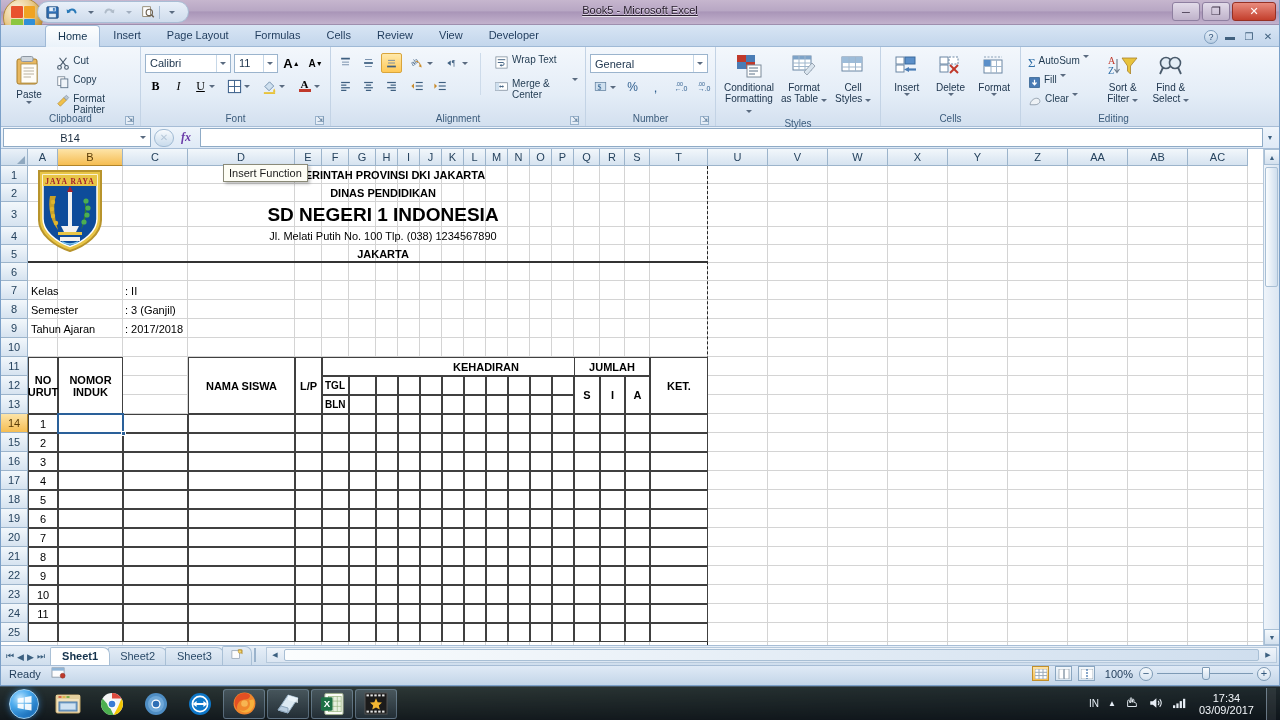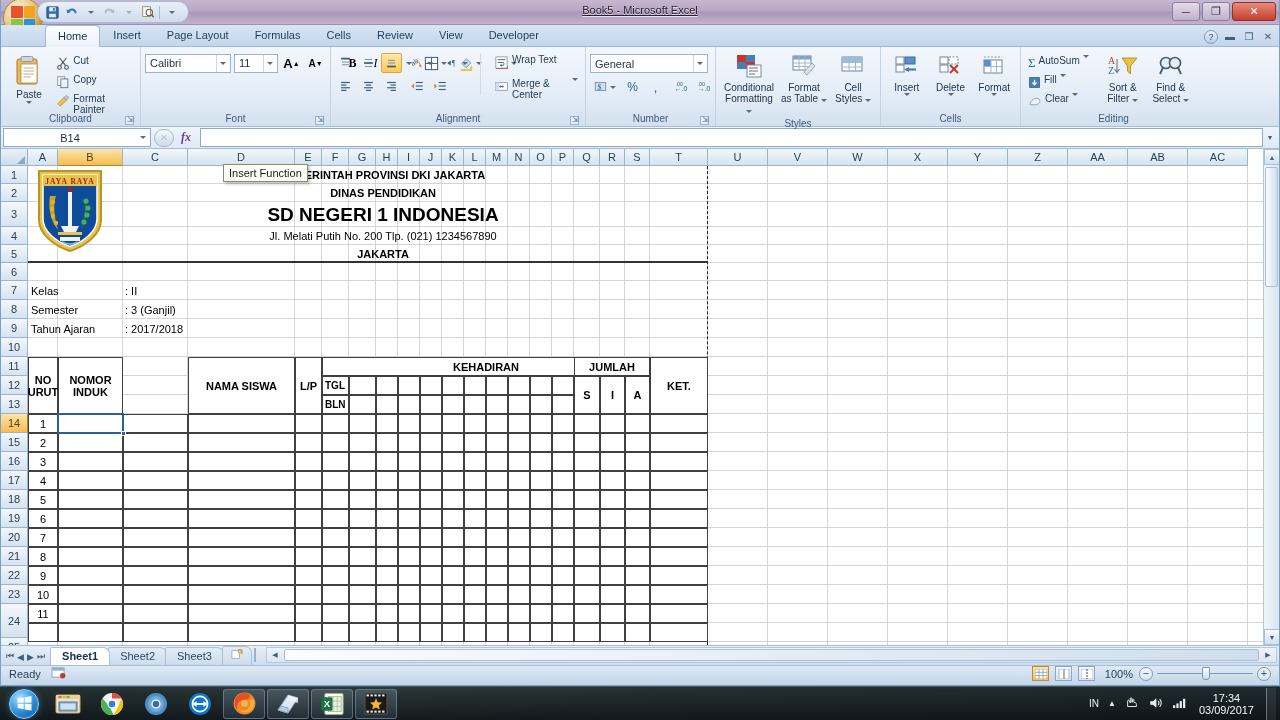--- a/index.html
+++ b/index.html
@@ -330,21 +330,21 @@
           </div>
         </div>
       </div>
       <div class="group-label">
         <span>Clipboard</span>
         <span class="dlg-launcher"></span>
       </div>
     </div>
 
     <div class="group" style="width:190px">
-      <div class="group-body" style="flex-direction:row;gap:16px;padding-top:4px">
+      <div class="group-body" style="flex-direction:column;gap:3px;padding-top:4px">
         <div style="display:flex;gap:3px;align-items:center">
           <div class="combo" style="width:86px">
             <span class="cv">Calibri</span>
             <span class="cd">
                 <i class="caret"></i>
               </span>
           </div>
           <div class="combo" style="width:44px">
             <span class="cv">11</span>
             <span class="cd">
@@ -775,21 +775,21 @@
         <div class="rh sel" style="height: 19px;">14</div>
         <div class="rh" style="height: 19px;">15</div>
         <div class="rh" style="height: 19px;">16</div>
         <div class="rh" style="height: 19px;">17</div>
         <div class="rh" style="height: 19px;">18</div>
         <div class="rh" style="height: 19px;">19</div>
         <div class="rh" style="height: 19px;">20</div>
         <div class="rh" style="height: 19px;">21</div>
         <div class="rh" style="height: 19px;">22</div>
         <div class="rh" style="height: 19px;">23</div>
-        <div class="rh" style="height: 34px;">24</div>
+        <div class="rh" style="height: 19px;">24</div>
         <div class="rh" style="height: 19px;">25</div>
       </div>
     <div id="cells">
         <div class="gridline-v" style="left: 29px;"></div>
         <div class="gridline-v" style="left: 94px;"></div>
         <div class="gridline-v" style="left: 159px;"></div>
         <div class="gridline-v" style="left: 266px;"></div>
         <div class="gridline-v" style="left: 293px;"></div>
         <div class="gridline-v" style="left: 320px;"></div>
         <div class="gridline-v" style="left: 347px;"></div>
@@ -837,21 +837,21 @@
         <div class="gridline-h" style="top: 380px;"></div>
         <div class="gridline-h" style="top: 399px;"></div>
         <div class="gridline-h" style="top: 418px;"></div>
         <div class="gridline-h" style="top: 437px;"></div>
         <div class="gridline-h" style="top: 456px;"></div>
         <div class="gridline-h" style="top: 475px;"></div>
         <div style="position: absolute; left: 679px; top: 0px; bottom: 0px; width: 1px; border-left: 1px dashed rgb(34, 34, 34);"></div>
         <div class="cellbox" style="justify-content: center; font-weight: bold; font-size: 11px; left: 30px; top: 0px; width: 650px; height: 18px;">PEMERINTAH PROVINSI DKI JAKARTA</div>
         <div class="cellbox" style="justify-content: center; font-weight: bold; font-size: 11px; left: 30px; top: 18px; width: 650px; height: 18px;">DINAS PENDIDIKAN</div>
         <div class="cellbox" style="justify-content: center; font-weight: bold; font-size: 19px; left: 30px; top: 36px; width: 650px; height: 25px;">SD NEGERI 1 INDONESIA</div>
-        <div class="cellbox" style="justify-content: center; font-size: 11px; left: 30px; top: 61px; width: 650px; height: 18px;">Jl. Melati Putih No. 200 Tlp. (021) 1234567890</div>
+        <div class="cellbox" style="justify-content: center; font-size: 11px; left: 30px; top: 61px; width: 650px; height: 18px;">Jl. Melati Putih No. 100 Tlp. (038) 1234567890</div>
         <div class="cellbox" style="justify-content: center; font-weight: bold; font-size: 11px; left: 30px; top: 79px; width: 650px; height: 18px;">JAKARTA</div>
         <div style="position: absolute; left: 0px; width: 680px; top: 95px; height: 2px; background: rgb(51, 51, 51);"></div>
         <div style="position: absolute; left: 8px; top: 2px; width: 68px; height: 85px;"><svg width="68" height="85" viewBox="0 0 68 85">
             <path d="M3 3 L65 3 L65 52 C65 66 50 78 34 83 C18 78 3 66 3 52 Z" fill="#e8c547" stroke="#b8942c" stroke-width="2"></path>
             <path d="M7 7 L61 7 L61 51 C61 63 48 74 34 78.5 C20 74 7 63 7 51 Z" fill="#0e4c9a" stroke="#fff" stroke-width="1.5"></path>
             <rect x="7" y="7" width="54" height="11" fill="#e8c547"></rect>
             <text x="34" y="16" font-size="7.5" fill="#a3202a" font-family="serif" font-weight="bold" text-anchor="middle" letter-spacing="1">JAYA RAYA</text>
             <rect x="32" y="22" width="4" height="36" fill="#f2f2f2"></rect>
             <path d="M34 18 L31 24 L37 24 Z" fill="#a3202a"></path>
             <path d="M25 58 L43 58 L40 64 L28 64 Z" fill="#f2f2f2"></path>

